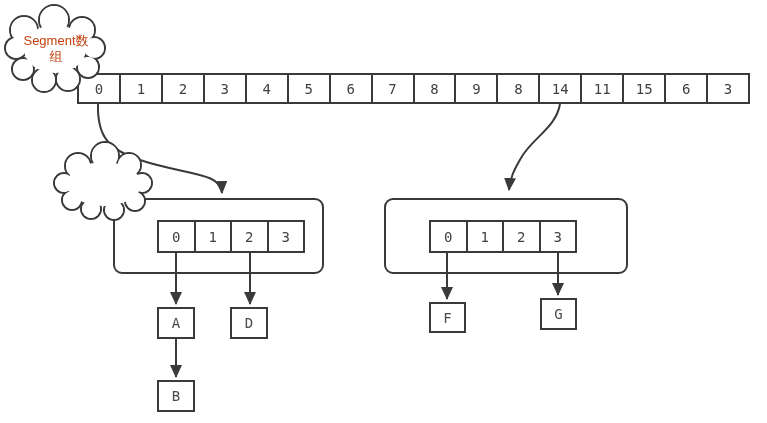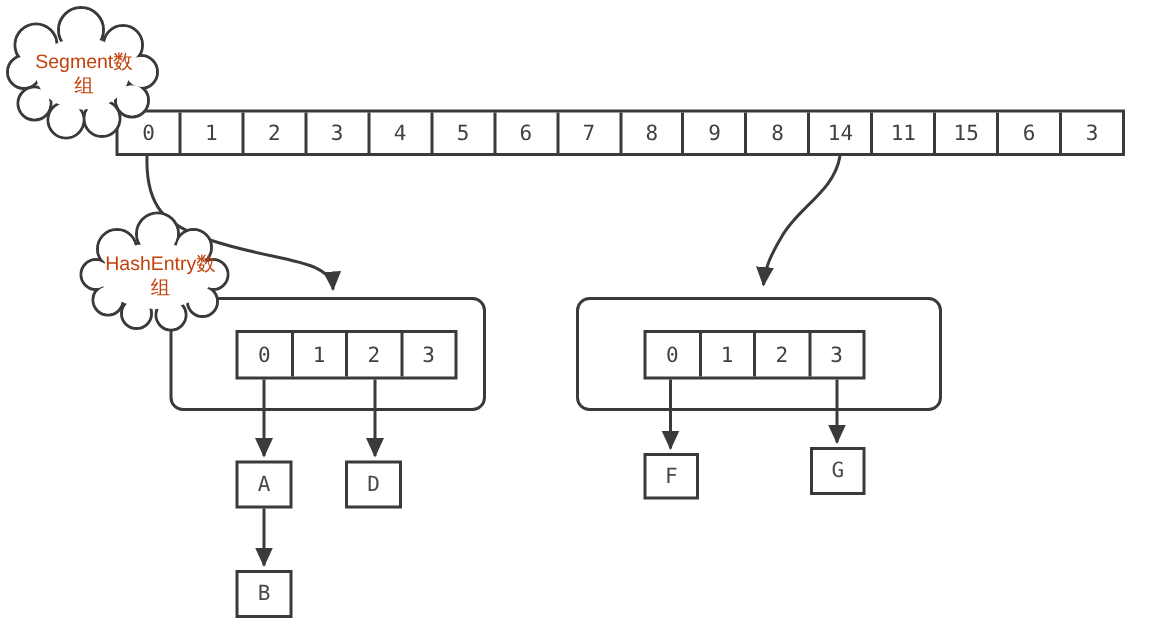--- a/index.html
+++ b/index.html
@@ -188,15 +188,14 @@
           <circle cx="114" cy="210" r="9"></circle>
         <circle cx="91" cy="209" r="9"></circle>
           <circle cx="72" cy="200" r="9"></circle>
         <circle cx="64" cy="183" r="9"></circle>
         <ellipse cx="104" cy="184" rx="37" ry="22"></ellipse>
       </g>
     </g>
   </svg>
 
   <div class="cloud-label" id="segment-cloud-label">Segment数组</div>
-  <div class="cloud-label" id="hashentry-cloud-label">HashEntry数组</div>
 
 </div>
 
 </body></html>

